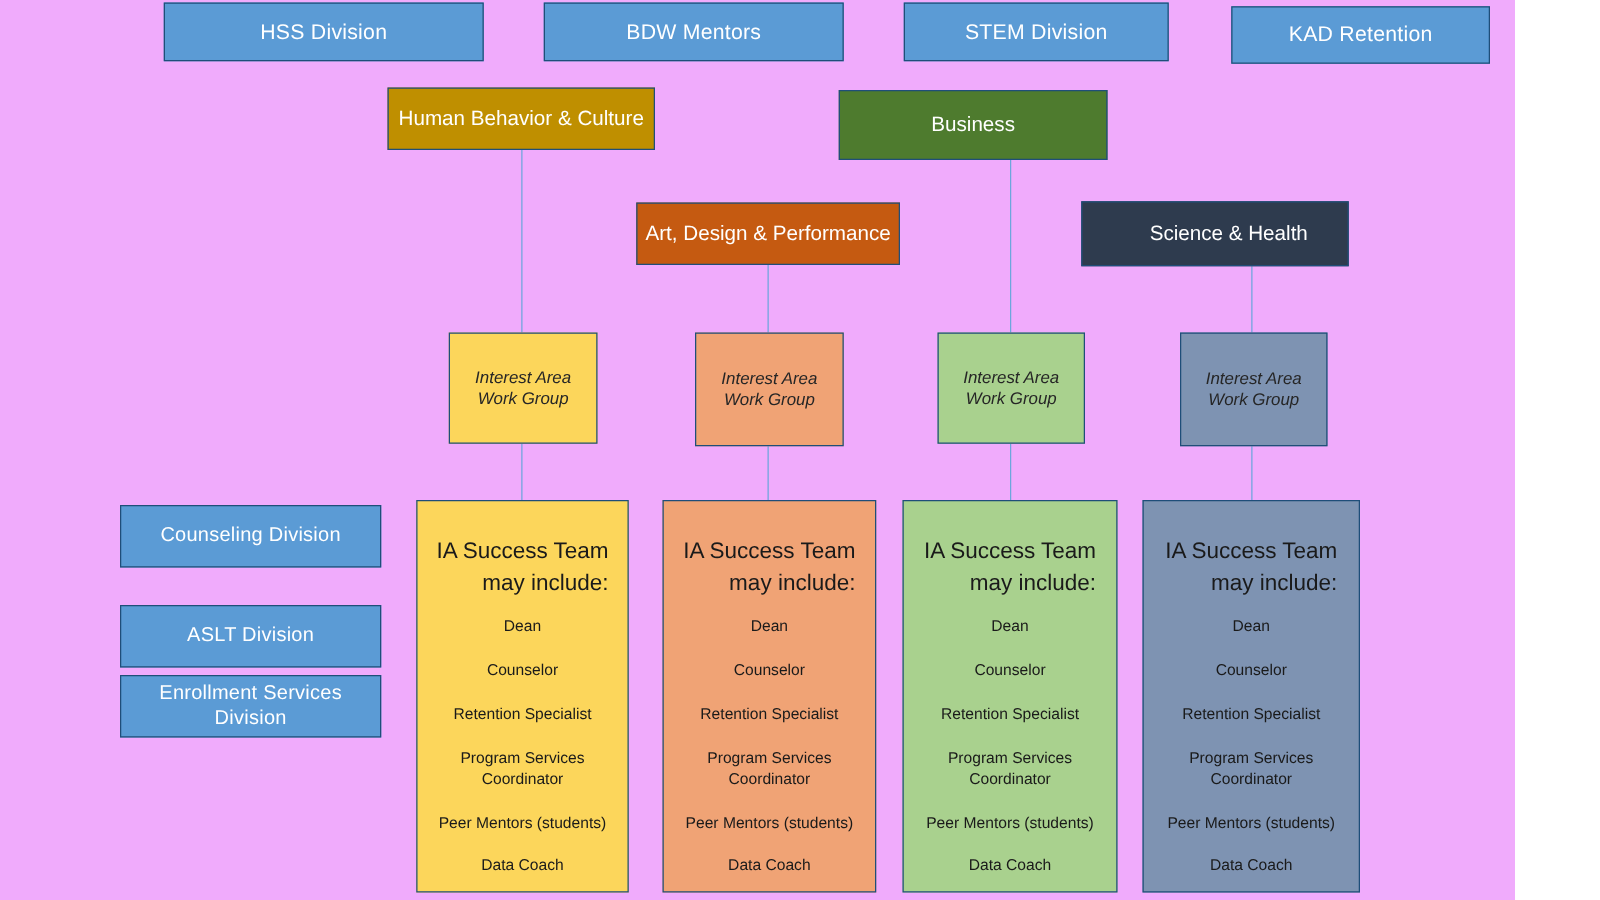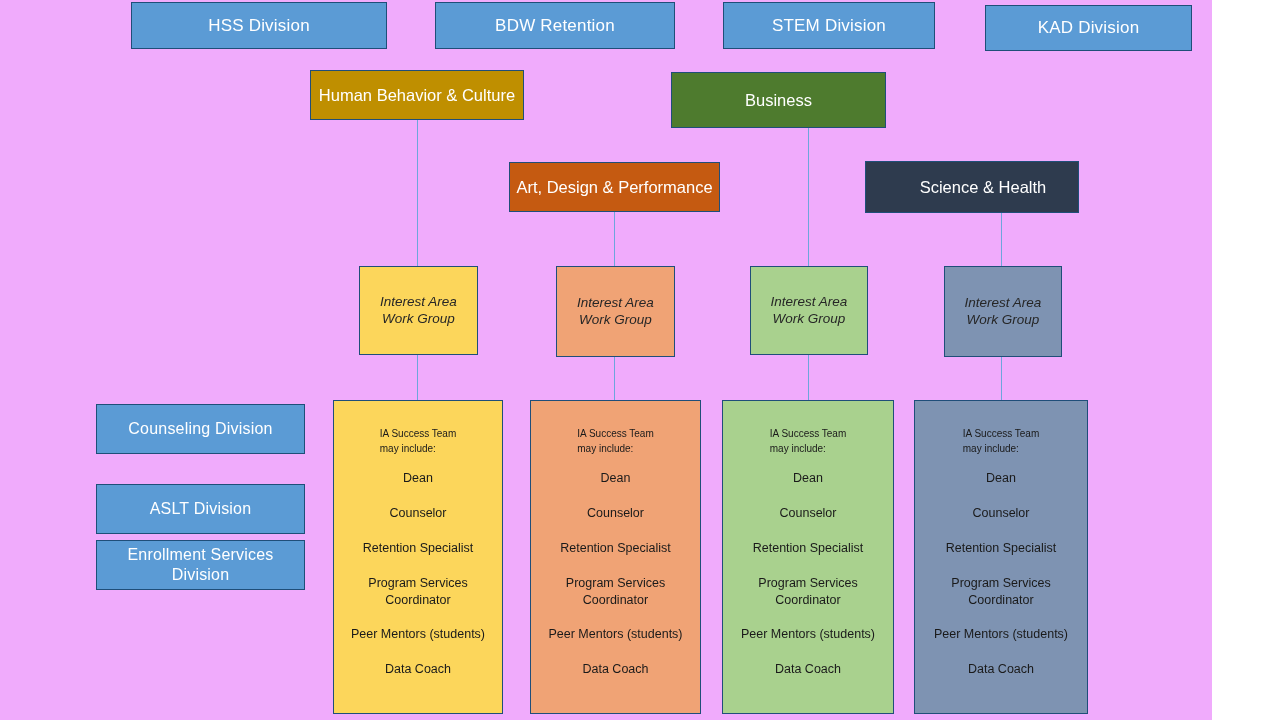--- a/index.html
+++ b/index.html
@@ -77,23 +77,23 @@
     align-items: center;
     padding-top: 26px;
     color: #1a1a1a;
   }
   .team.t-yellow { background: #FCD65B; }
   .team.t-salmon { background: #F0A375; }
   .team.t-green  { background: #A9D18E; }
   .team.t-slate  { background: #7E93B2; }
 
   .team-title {
-    font-size: 10px;
+    font-size: 18px;
     line-height: 1.45;
-    text-align: left;
+    text-align: right;
     margin-bottom: 14px;
     white-space: pre-line;
   }
   .team-role {
     font-size: 12.5px;
     line-height: 1.35;
     text-align: center;
     margin: 0 0 18px 0;
     width: 92%;
   }
@@ -118,27 +118,27 @@
 
   <div class="connector" style="left:417px; top:355px; height:45px;"></div>
   <div class="connector" style="left:614px; top:357px; height:43px;"></div>
   <div class="connector" style="left:808px; top:355px; height:45px;"></div>
   <div class="connector" style="left:1001px; top:357px; height:43px;"></div>
 
   <div class="node division" style="left:131px; top:2px; width:256px; height:47px;">
     <span>HSS Division</span>
   </div>
   <div class="node division" style="left:435px; top:2px; width:240px; height:47px;">
-    <span>BDW Retention</span>
+    <span>BDW Mentors</span>
   </div>
   <div class="node division" style="left:723px; top:2px; width:212px; height:47px;">
     <span>STEM Division</span>
   </div>
   <div class="node division" style="left:985px; top:5px; width:207px; height:46px;">
-    <span>KAD Division</span>
+    <span>KAD Retention</span>
   </div>
 
   <div class="node ia-head gold" style="left:310px; top:70px; width:214px; height:50px;">
     <span>Human Behavior &amp; Culture</span>
   </div>
   <div class="node ia-head green" style="left:671px; top:72px; width:215px; height:56px;">
     <span>Business</span>
   </div>
   <div class="node ia-head orange" style="left:509px; top:162px; width:211px; height:50px;">
     <span>Art, Design &amp; Performance</span>

